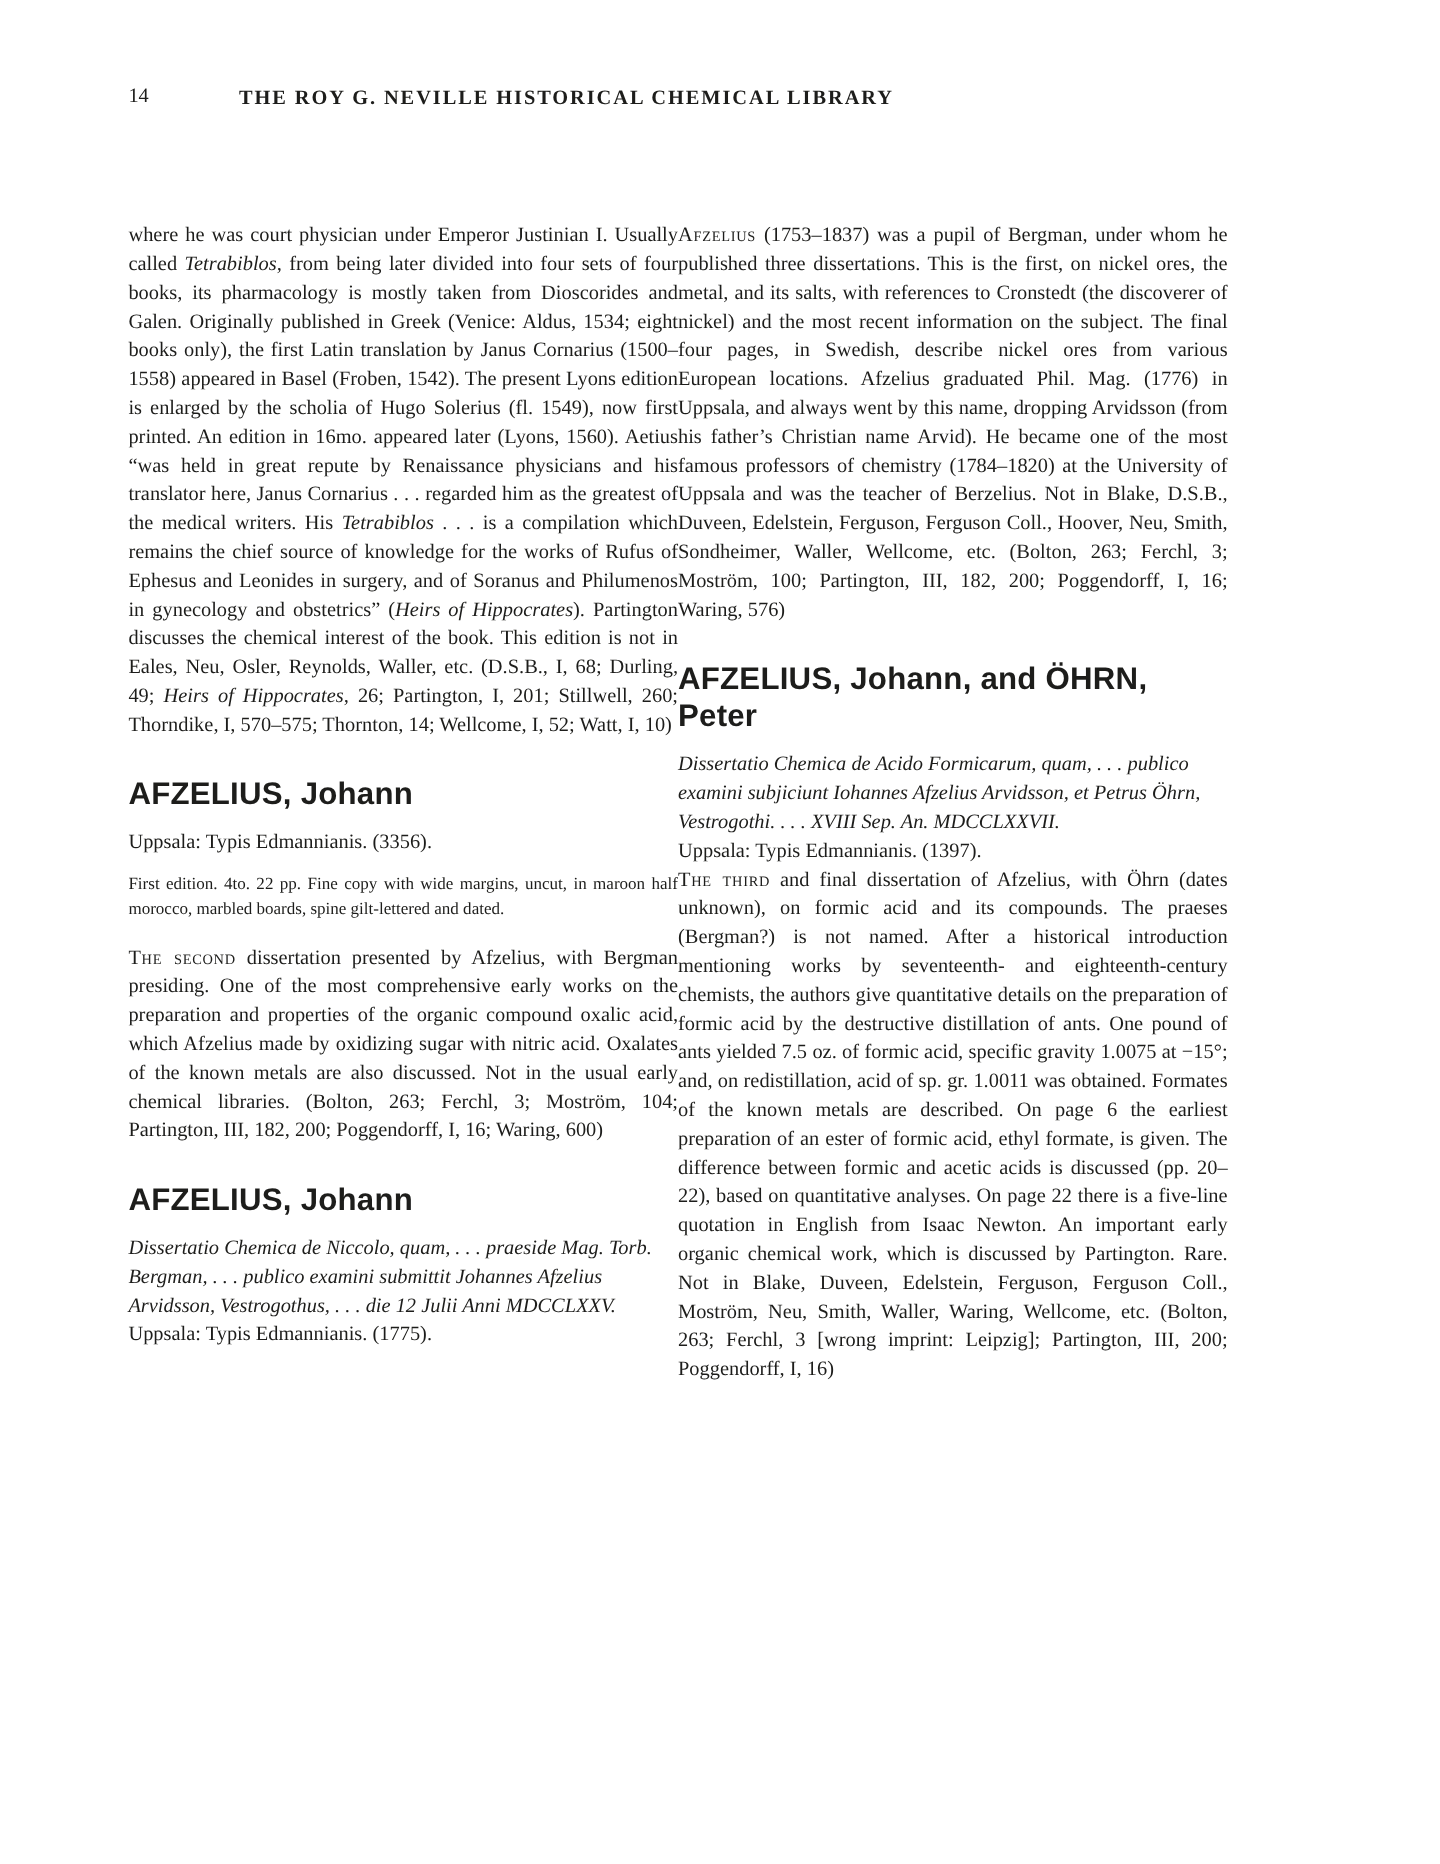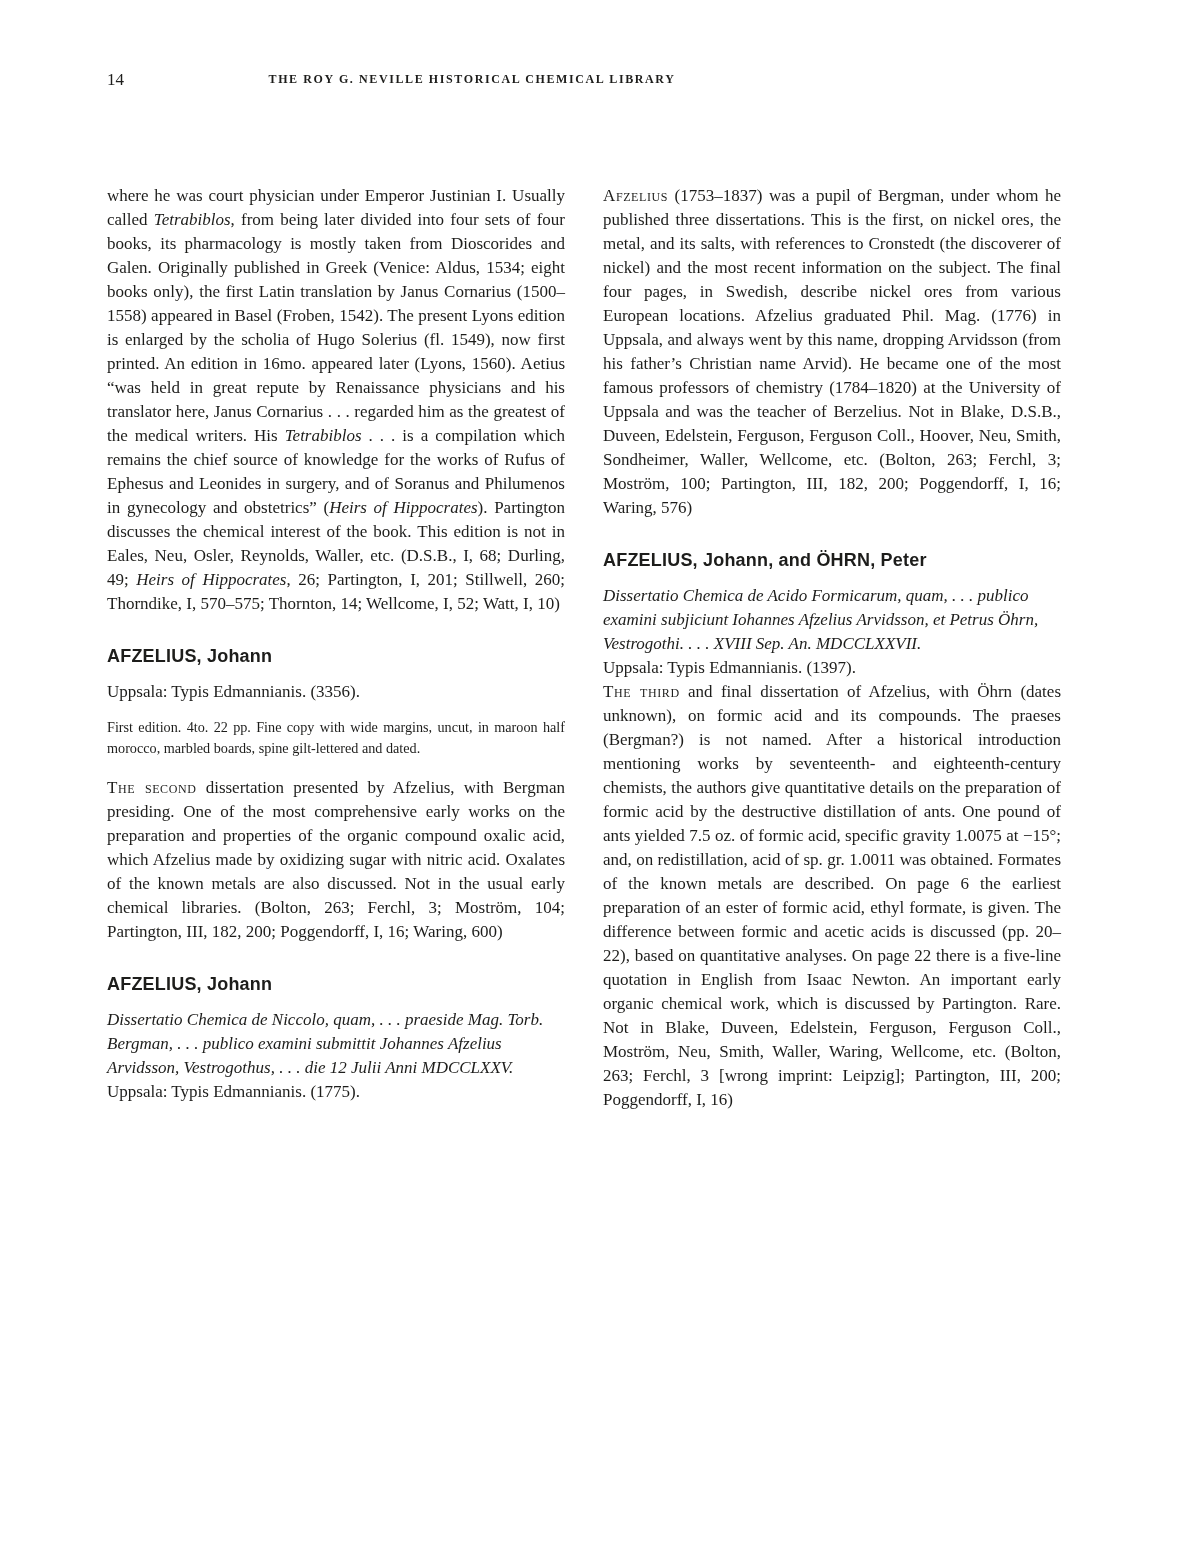--- a/index.html
+++ b/index.html
@@ -27,45 +27,44 @@
     left: 0;
     top: 0;
     font-size: 17px;
   }
   .running-title {
     position: absolute;
     left: 0;
     right: 0;
     top: 2px;
     text-align: center;
-    font-size: 12px;
+    font-size: 17px;
     font-weight: bold;
     letter-spacing: 1.6px;
     text-transform: uppercase;
   }
   .columns {
     display: flex;
-    gap: 38px;
     align-items: flex-start;
   }
   .column {
     width: 458px;
     flex: 0 0 458px;
   }
   .paragraph {
     font-size: 17px;
     line-height: 24px;
     text-align: justify;
     margin: 0;
   }
   .it { font-style: italic; }
   .sc { font-variant: small-caps; letter-spacing: 0.6px; margin-top: 20px; }
   .entry-heading {
     font-family: "Liberation Sans", sans-serif;
-    font-size: 18px;
+    font-size: 26px;
     font-weight: bold;
     margin: 30px 0 13px 0;
     letter-spacing: 0.2px;
   }
   .entry-title {
     font-size: 17px;
     line-height: 24px;
     margin: 0;
     text-align: left;
   }

